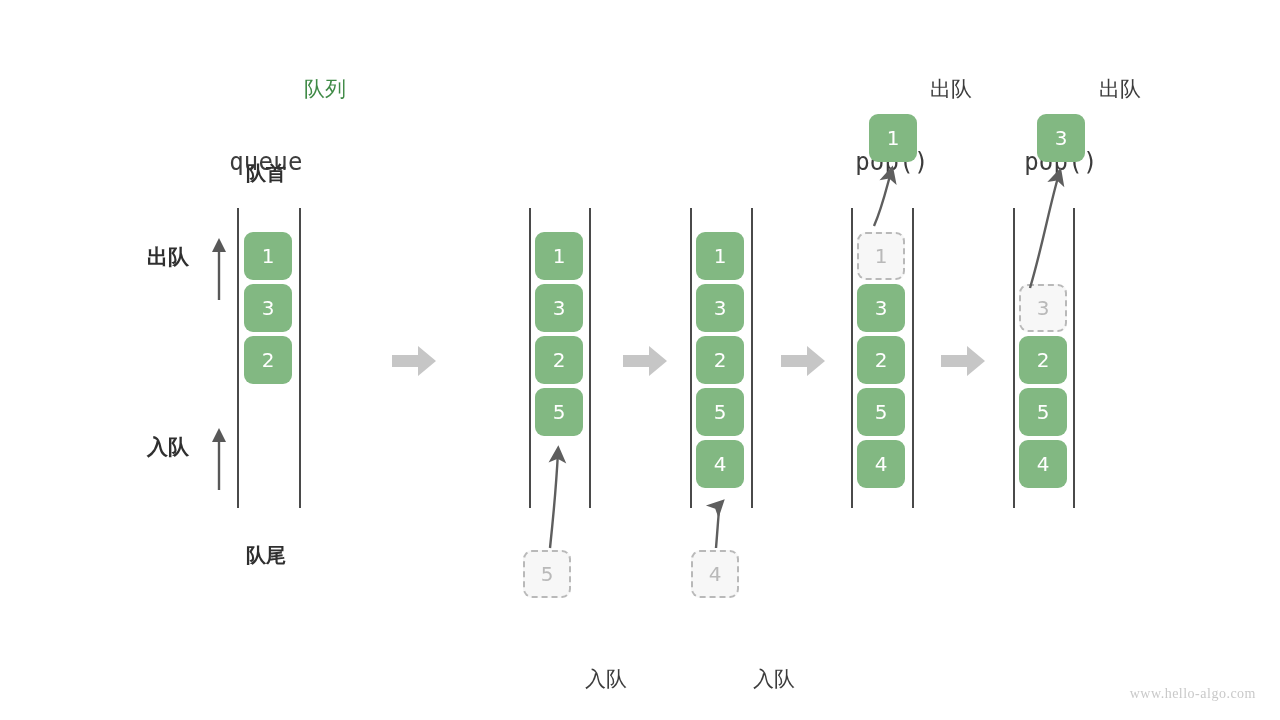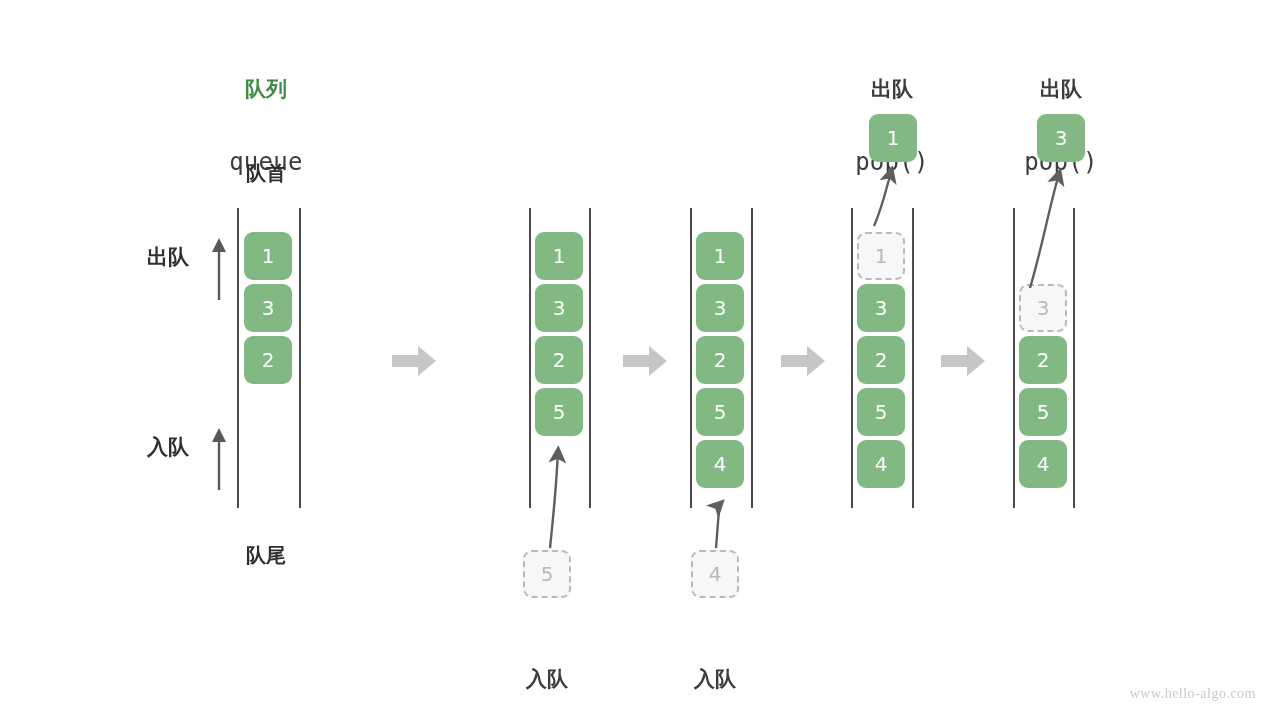--- a/index.html
+++ b/index.html
@@ -25,22 +25,23 @@
   
   .col-title {
     position: absolute;
     text-align: center;
     line-height: 1.34;
     white-space: pre;
   }
   .col-title .t-cn {
     display: block;
     font-size: 21px;
-    font-weight: bold;
+    font-weight: normal;
     color: #3c3c3c;
+    text-align: right;
   }
   .col-title .t-cn.green {
     color: #3f8a46;
   }
   .col-title .t-code {
     display: block;
     font-size: 24px;
     font-family: "DejaVu Sans Mono", "Liberation Mono", monospace;
     color: #3c3c3c;
     letter-spacing: 0.3px;

